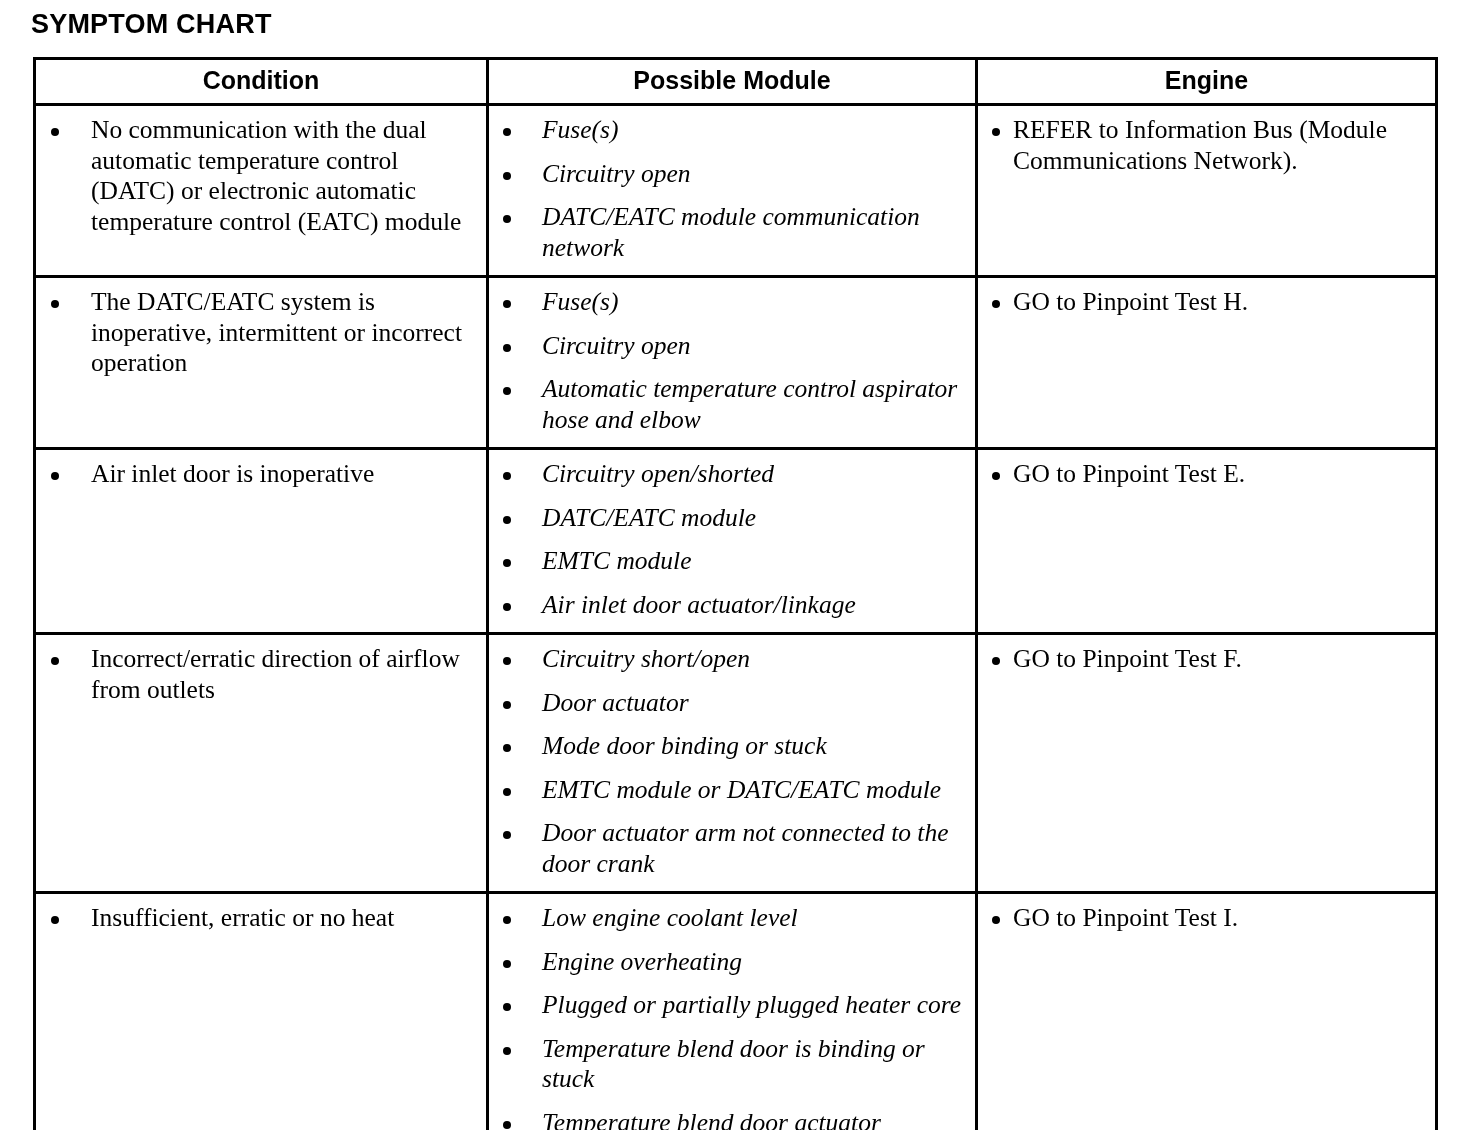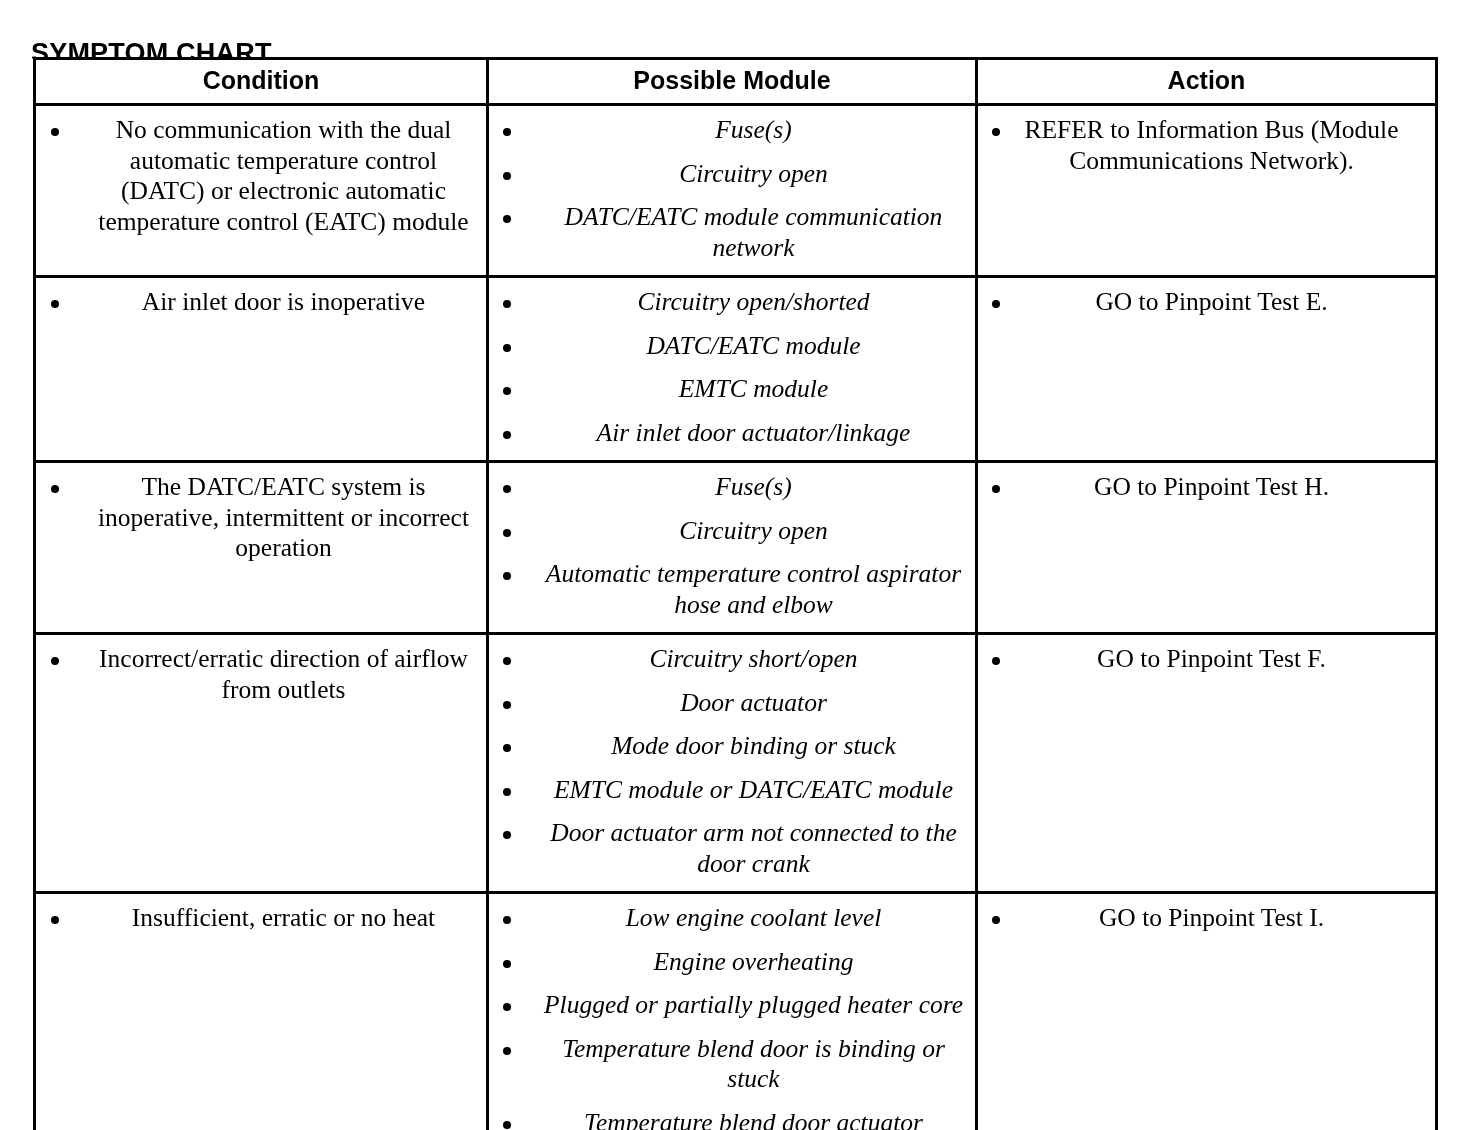--- a/index.html
+++ b/index.html
@@ -26,21 +26,20 @@
     position: absolute;
     left: 31px;
     top: 8px;
     font-family: "Liberation Sans", sans-serif;
     font-weight: bold;
     font-size: 27px;
     letter-spacing: 0.2px;
     line-height: 32px;
     color: #000000;
     white-space: nowrap;
-    margin-top: 29px;
   }
 
   .symptom-table {
     position: absolute;
     left: 33px;
     top: 57px;
     width: 1402px;
     border-collapse: collapse;
     table-layout: fixed;
     background: #ec4899;
@@ -67,21 +66,20 @@
     font-size: 25px;
     line-height: 28px;
     padding: 0 4px 3px 4px;
   }
 
   
   ul.cell-list {
     list-style: none;
     margin: 0;
     padding: 9px 10px 12px 0;
-    text-align: center;
   }
   ul.cell-list li {
     position: relative;
     padding-left: 55px;
     font-family: "Liberation Serif", serif;
     font-size: 25.5px;
     line-height: 30.5px;
     margin: 0 0 0 0;
   }
   ul.cell-list li + li {
@@ -98,61 +96,81 @@
     background: #000000;
   }
 
   
   td.cell-condition ul.cell-list li { padding-left: 55px; }
   td.cell-condition ul.cell-list li::before { left: 15px; }
 
   td.cell-sources ul.cell-list li { padding-left: 53px; font-style: italic; }
   td.cell-sources ul.cell-list li::before { left: 14px; }
 
-  td.cell-action ul.cell-list li { padding-left: 20px; }
+  td.cell-action ul.cell-list li { padding-left: 35px; }
   td.cell-action ul.cell-list li::before { left: 14px; }
 </style>
 </head>
 <body>
 
 <div class="page">
 
   <div class="chart-title">SYMPTOM CHART</div>
 
   <table class="symptom-table">
     <colgroup>
       <col class="col-condition">
       <col class="col-sources">
       <col class="col-action">
     </colgroup>
     <thead>
       <tr>
         <th>Condition</th>
         <th>Possible Module</th>
-        <th>Action</th>
+        <th>Engine</th>
       </tr>
     </thead>
     <tbody>
 
       <tr>
         <td class="cell-condition">
           <ul class="cell-list">
             <li>No communication with the dual automatic temperature control (DATC) or electronic automatic temperature control (EATC) module</li>
           </ul>
         </td>
         <td class="cell-sources">
           <ul class="cell-list">
             <li>Fuse(s)</li>
             <li>Circuitry open</li>
             <li>DATC/EATC module communication network</li>
           </ul>
         </td>
         <td class="cell-action">
           <ul class="cell-list">
             <li>REFER to Information Bus (Module Communications Network).</li>
+          </ul>
+        </td>
+      </tr>
+
+      <tr>
+        <td class="cell-condition">
+          <ul class="cell-list">
+            <li>The DATC/EATC system is inoperative, intermittent or incorrect operation</li>
+          </ul>
+        </td>
+        <td class="cell-sources">
+          <ul class="cell-list">
+            <li>Fuse(s)</li>
+            <li>Circuitry open</li>
+            <li>Automatic temperature control aspirator hose and elbow</li>
+          </ul>
+        </td>
+        <td class="cell-action">
+          <ul class="cell-list">
+            <li>GO to Pinpoint Test H.</li>
           </ul>
         </td>
       </tr>
 
       <tr>
         <td class="cell-condition">
           <ul class="cell-list">
             <li>Air inlet door is inoperative</li>
           </ul>
         </td>
@@ -160,40 +178,20 @@
           <ul class="cell-list">
             <li>Circuitry open/shorted</li>
             <li>DATC/EATC module</li>
             <li>EMTC module</li>
             <li>Air inlet door actuator/linkage</li>
           </ul>
         </td>
         <td class="cell-action">
           <ul class="cell-list">
             <li>GO to Pinpoint Test E.</li>
-          </ul>
-        </td>
-      </tr>
-
-      <tr>
-        <td class="cell-condition">
-          <ul class="cell-list">
-            <li>The DATC/EATC system is inoperative, intermittent or incorrect operation</li>
-          </ul>
-        </td>
-        <td class="cell-sources">
-          <ul class="cell-list">
-            <li>Fuse(s)</li>
-            <li>Circuitry open</li>
-            <li>Automatic temperature control aspirator hose and elbow</li>
-          </ul>
-        </td>
-        <td class="cell-action">
-          <ul class="cell-list">
-            <li>GO to Pinpoint Test H.</li>
           </ul>
         </td>
       </tr>
 
       <tr>
         <td class="cell-condition">
           <ul class="cell-list">
             <li>Incorrect/erratic direction of airflow from outlets</li>
           </ul>
         </td>

